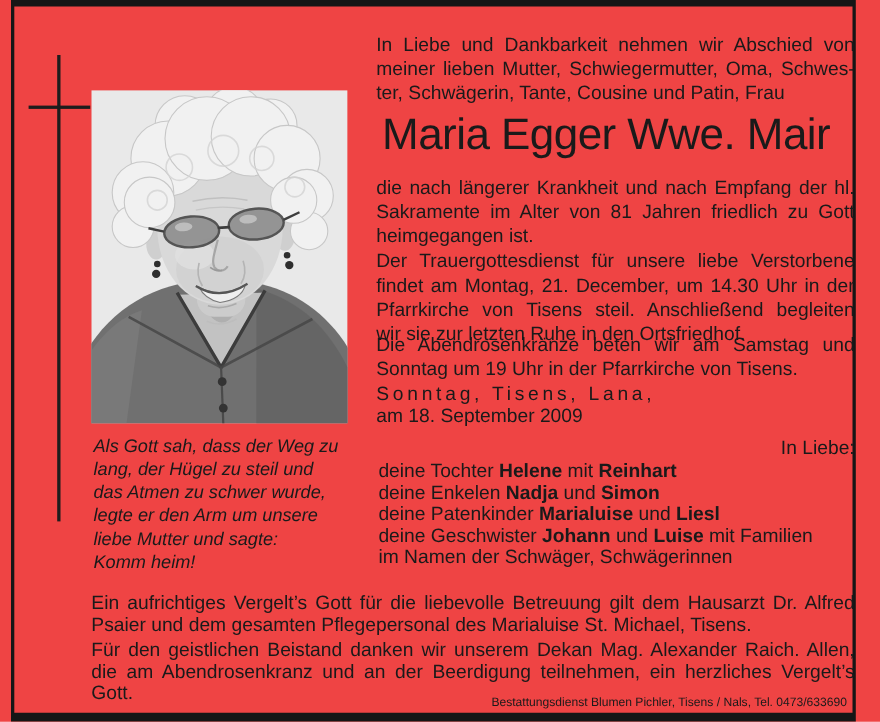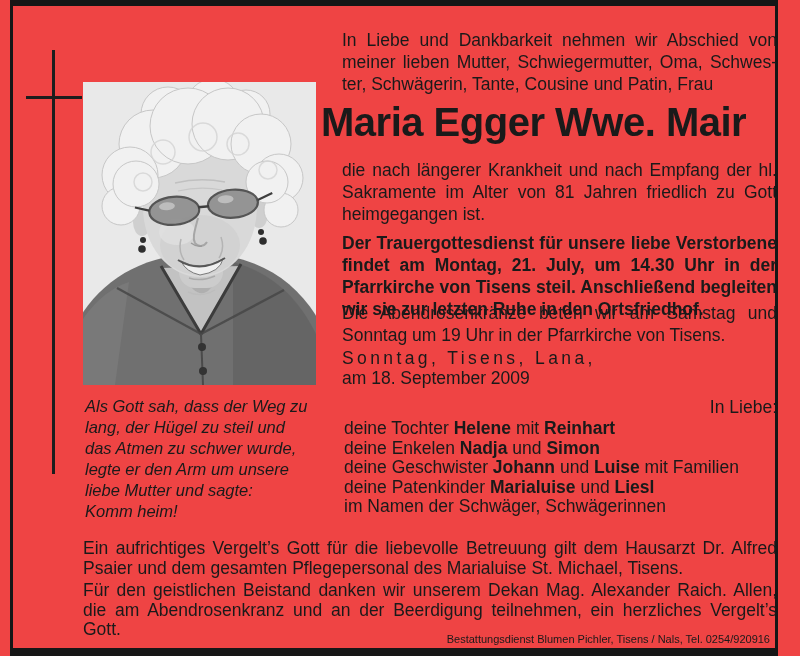--- a/index.html
+++ b/index.html
@@ -29,24 +29,24 @@
   .photo { position:absolute; left:83px; top:82px; width:233px; height:303px; }
   .photo svg { display:block; }
 
   
   .blk { position:absolute; line-height:22px; font-size:17.5px; }
   .jline { display:block; }
   .just .jline { text-align:justify; text-align-last:justify; }
   .just .jline:last-child { text-align-last:left; }
 
   .intro   { left:342px; top:29px;  width:435px; }
-  .name    { left:321px; top:99px;  width:442px; font-size:40px; font-weight:bold;
-             letter-spacing:-0.5px; white-space:nowrap; line-height:46px; }
+  .name    { left:330px; top:99px;  width:442px; font-size:40px; font-weight:normal;
+             letter-spacing:-0.5px; white-space:nowrap; line-height:46px;text-align:center; }
   .death   { left:342px; top:159px; width:435px; }
-  .service { left:342px; top:232px; width:435px;font-weight:bold; }
+  .service { left:342px; top:226px; width:435px; }
   .rosary  { left:342px; top:302px; width:435px; }
   .places  { left:342px; top:348px; width:435px; letter-spacing:3.4px; line-height:20px; }
   .dateln  { left:342px; top:368px; width:435px; line-height:20px; }
   .inliebe { left:342px; top:396px; width:435px;text-align:right; }
   .family  { left:344px; top:419px; width:437px; line-height:19.5px; }
   .family .rline { display:block; }
 
   .poem    { left:85px;  top:396px; width:248px; font-style:italic; font-size:16.5px; line-height:21px; }
 
   .thanks  { left:83px;  top:539px; width:694px; line-height:19.5px; }
@@ -153,40 +153,40 @@
   <div class="blk name">Maria Egger Wwe. Mair</div>
 
   <div class="blk death just">
       <span class="jline">die nach längerer Krankheit und nach Empfang der hl.</span>
       <span class="jline">Sakramente im Alter von 81 Jahren friedlich zu Gott</span>
       <span class="jline">heimgegangen ist.</span>
     </div>
 
   <div class="blk service just">
       <span class="jline">Der Trauergottesdienst für unsere liebe Verstorbene</span>
-      <span class="jline">findet am Montag, 21. July, um 14.30 Uhr in der</span>
+      <span class="jline">findet am Montag, 21. December, um 14.30 Uhr in der</span>
       <span class="jline">Pfarrkirche von Tisens steil. Anschließend begleiten</span>
       <span class="jline">wir sie zur letzten Ruhe in den Ortsfriedhof.</span>
     </div>
 
   <div class="blk rosary just">
       <span class="jline">Die Abendrosenkränze beten wir am Samstag und</span>
       <span class="jline">Sonntag um 19 Uhr in der Pfarrkirche von Tisens.</span>
     </div>
 
   <div class="blk places">Sonntag, Tisens, Lana,</div>
   <div class="blk dateln">am 18. September 2009</div>
 
   <div class="blk inliebe">In Liebe:</div>
 
   <div class="blk family">
       <span class="rline"><span>deine Tochter </span><b>Helene</b><span> mit </span><b>Reinhart</b></span>
       <span class="rline"><span>deine Enkelen </span><b>Nadja</b><span> und </span><b>Simon</b></span>
+      <span class="rline"><span>deine Patenkinder </span><b>Marialuise</b><span> und </span><b>Liesl</b></span>
       <span class="rline"><span>deine Geschwister </span><b>Johann</b><span> und </span><b>Luise</b><span> mit Familien</span></span>
-      <span class="rline"><span>deine Patenkinder </span><b>Marialuise</b><span> und </span><b>Liesl</b></span>
       <span class="rline"><span>im Namen der Schwäger, Schwägerinnen</span></span>
     </div>
 
   <div class="blk poem">
       <span class="jline">Als Gott sah, dass der Weg zu</span>
       <span class="jline">lang, der Hügel zu steil und</span>
       <span class="jline">das Atmen zu schwer wurde,</span>
       <span class="jline">legte er den Arm um unsere</span>
       <span class="jline">liebe Mutter und sagte:</span>
       <span class="jline">Komm heim!</span>
@@ -197,15 +197,15 @@
         <span class="jline">Ein aufrichtiges Vergelt’s Gott für die liebevolle Betreuung gilt dem Hausarzt Dr. Alfred</span>
         <span class="jline">Psaier und dem gesamten Pflegepersonal des Marialuise St. Michael, Tisens.</span>
       </div>
     <div class="para just">
         <span class="jline">Für den geistlichen Beistand danken wir unserem Dekan Mag. Alexander Raich. Allen,</span>
         <span class="jline">die am Abendrosenkranz und an der Beerdigung teilnehmen, ein herzliches Vergelt’s</span>
         <span class="jline">Gott.</span>
       </div>
   </div>
 
-  <div class="blk credit">Bestattungsdienst Blumen Pichler, Tisens / Nals, Tel. 0254/920916</div>
+  <div class="blk credit">Bestattungsdienst Blumen Pichler, Tisens / Nals, Tel. 0473/633690</div>
 
 </div>
 
 </body></html>

